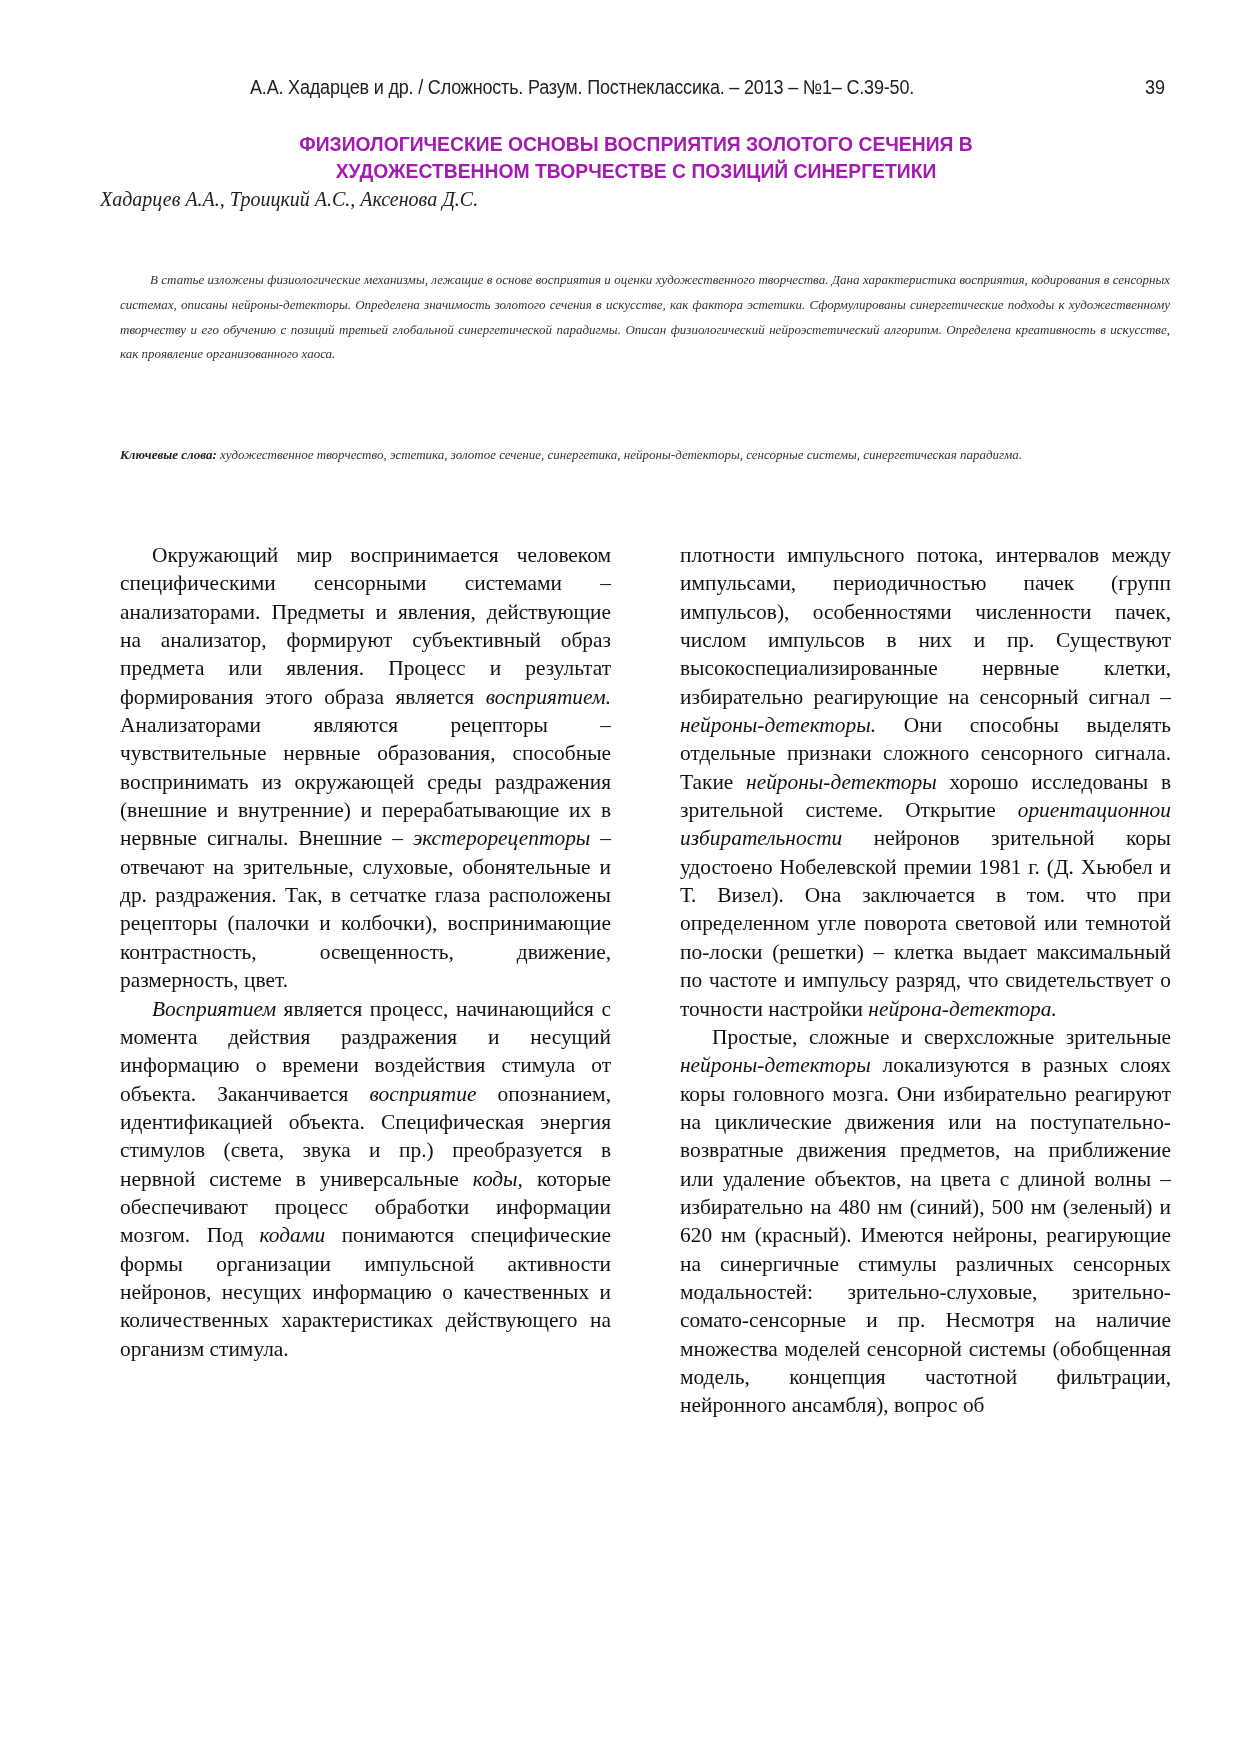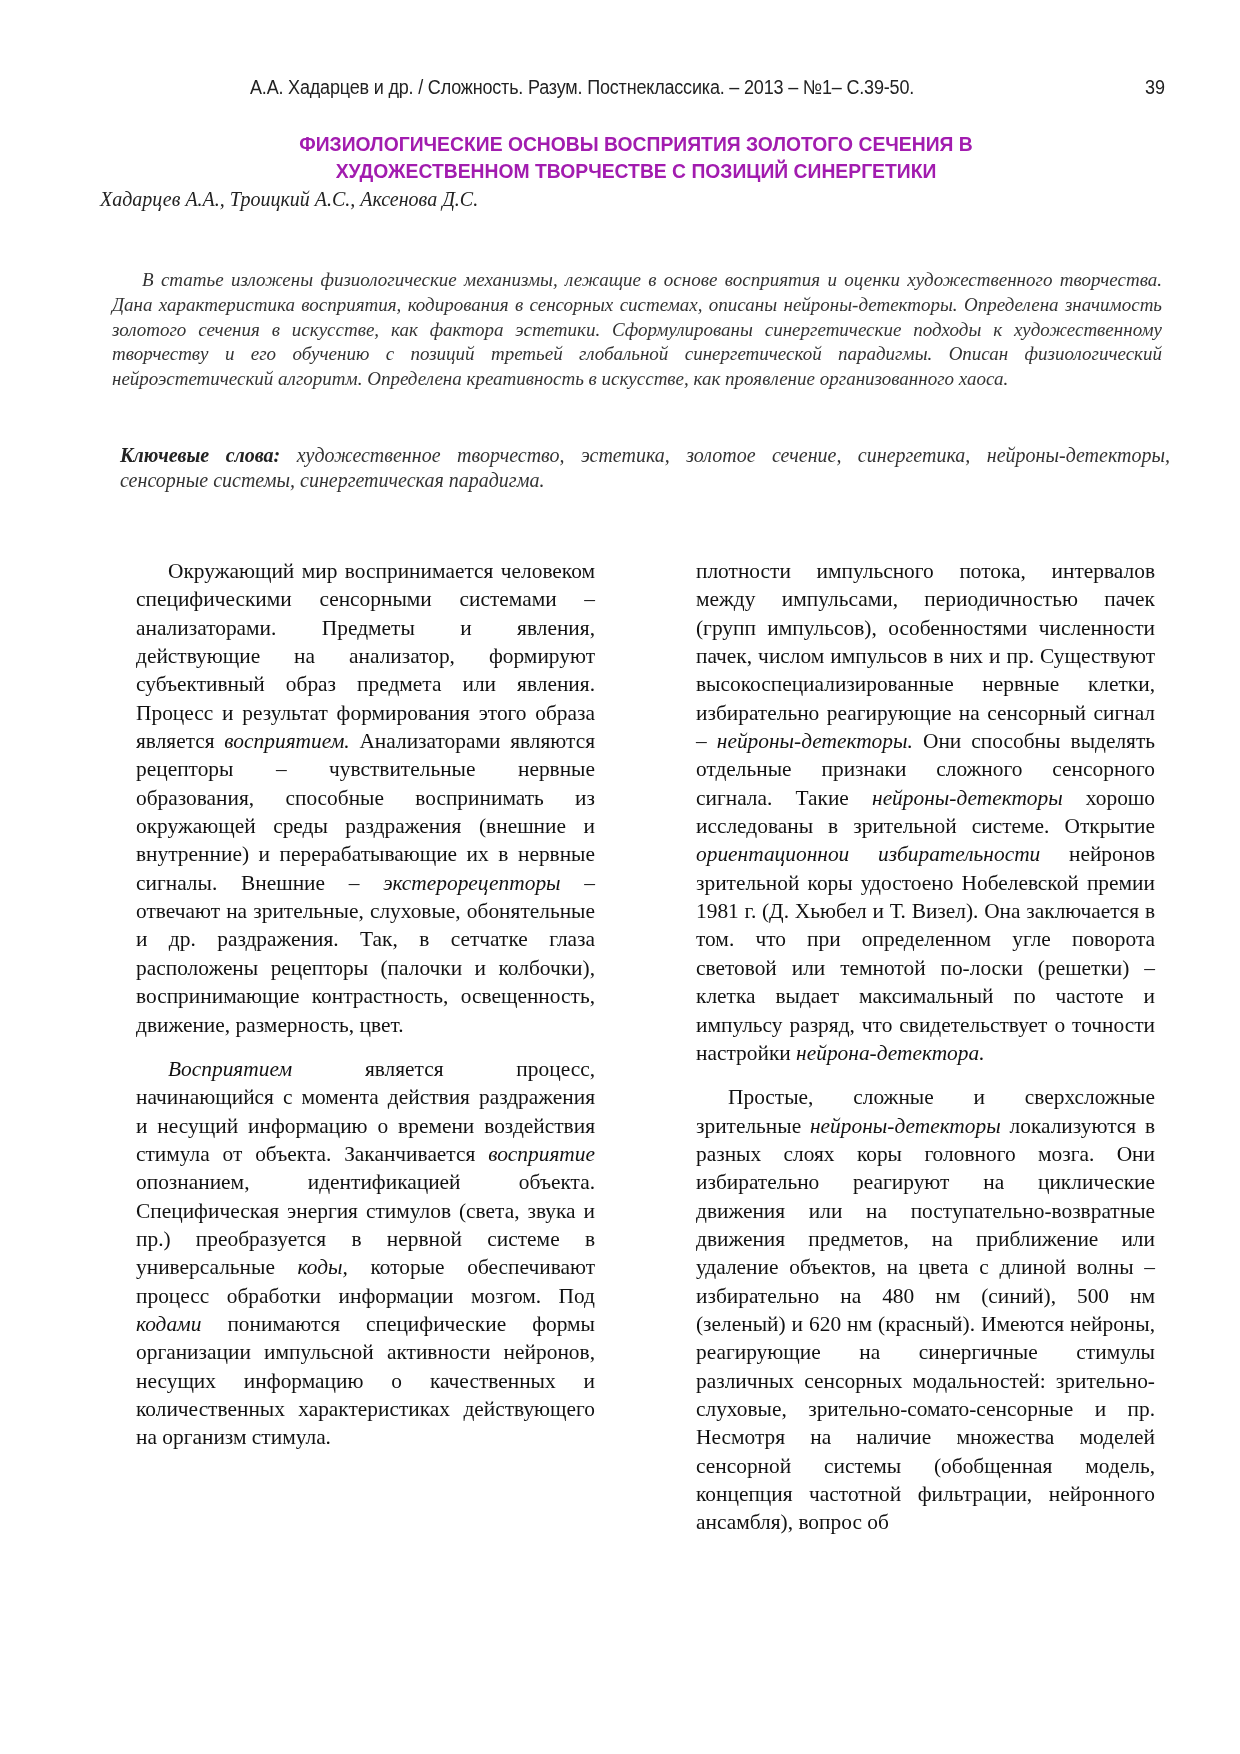--- a/index.html
+++ b/index.html
@@ -17,38 +17,38 @@
     position: absolute; top: 130px; left: 116px; width: 1040px; text-align: center;
     font-family: "Liberation Sans", sans-serif; font-weight: bold; font-size: 21px; line-height: 27px;
     color: #a21caf;
   }
   .title div { transform: scaleX(0.92); }
   .authors {
     position: absolute; top: 186px; left: 100px; width: 1040px; text-align: left;
     font-family: "Liberation Serif", serif; font-style: italic; font-size: 20px; line-height: 27px; color: #222;
   }
   .abstract {
-    position: absolute; top: 268px; left: 112px; width: 1050px;
-    font-family: "Liberation Serif", serif; font-style: italic; font-size: 19px; line-height: 24.8px;
+    position: absolute; top: 268px; left: 120px; width: 1050px;
+    font-family: "Liberation Serif", serif; font-style: italic; font-size: 13px; line-height: 24.8px;
     text-align: justify; text-indent: 30px; color: #333;
   }
   .keywords {
     position: absolute; top: 443px; left: 120px; width: 1050px;
-    font-family: "Liberation Serif", serif; font-style: italic; font-size: 20px; line-height: 24.8px;
+    font-family: "Liberation Serif", serif; font-style: italic; font-size: 13px; line-height: 24.8px;
     text-align: justify; color: #333;
   }
   .keywords .kw-label { font-weight: bold; color: #222; }
   .col {
     position: absolute; top: 541px; width: 491px;
     font-family: "Liberation Serif", serif; font-size: 21.4px; line-height: 28.35px;
     text-align: justify; color: #111;
   }
   .col-left { left: 120px; }
   .col-right { left: 680px; }
-  .col p { margin: 16px; }
+  .col p { margin: 0; }
   .col p.indent { text-indent: 32px; }
   em { font-style: italic; }
 </style>
 </head>
 <body>
 
 <div class="running-head">А.А. Хадарцев и др. / Сложность. Разум. Постнеклассика. – 2013 – №1– С.39-50.</div>
 <div class="page-number">39</div>
 
 <div class="title">

